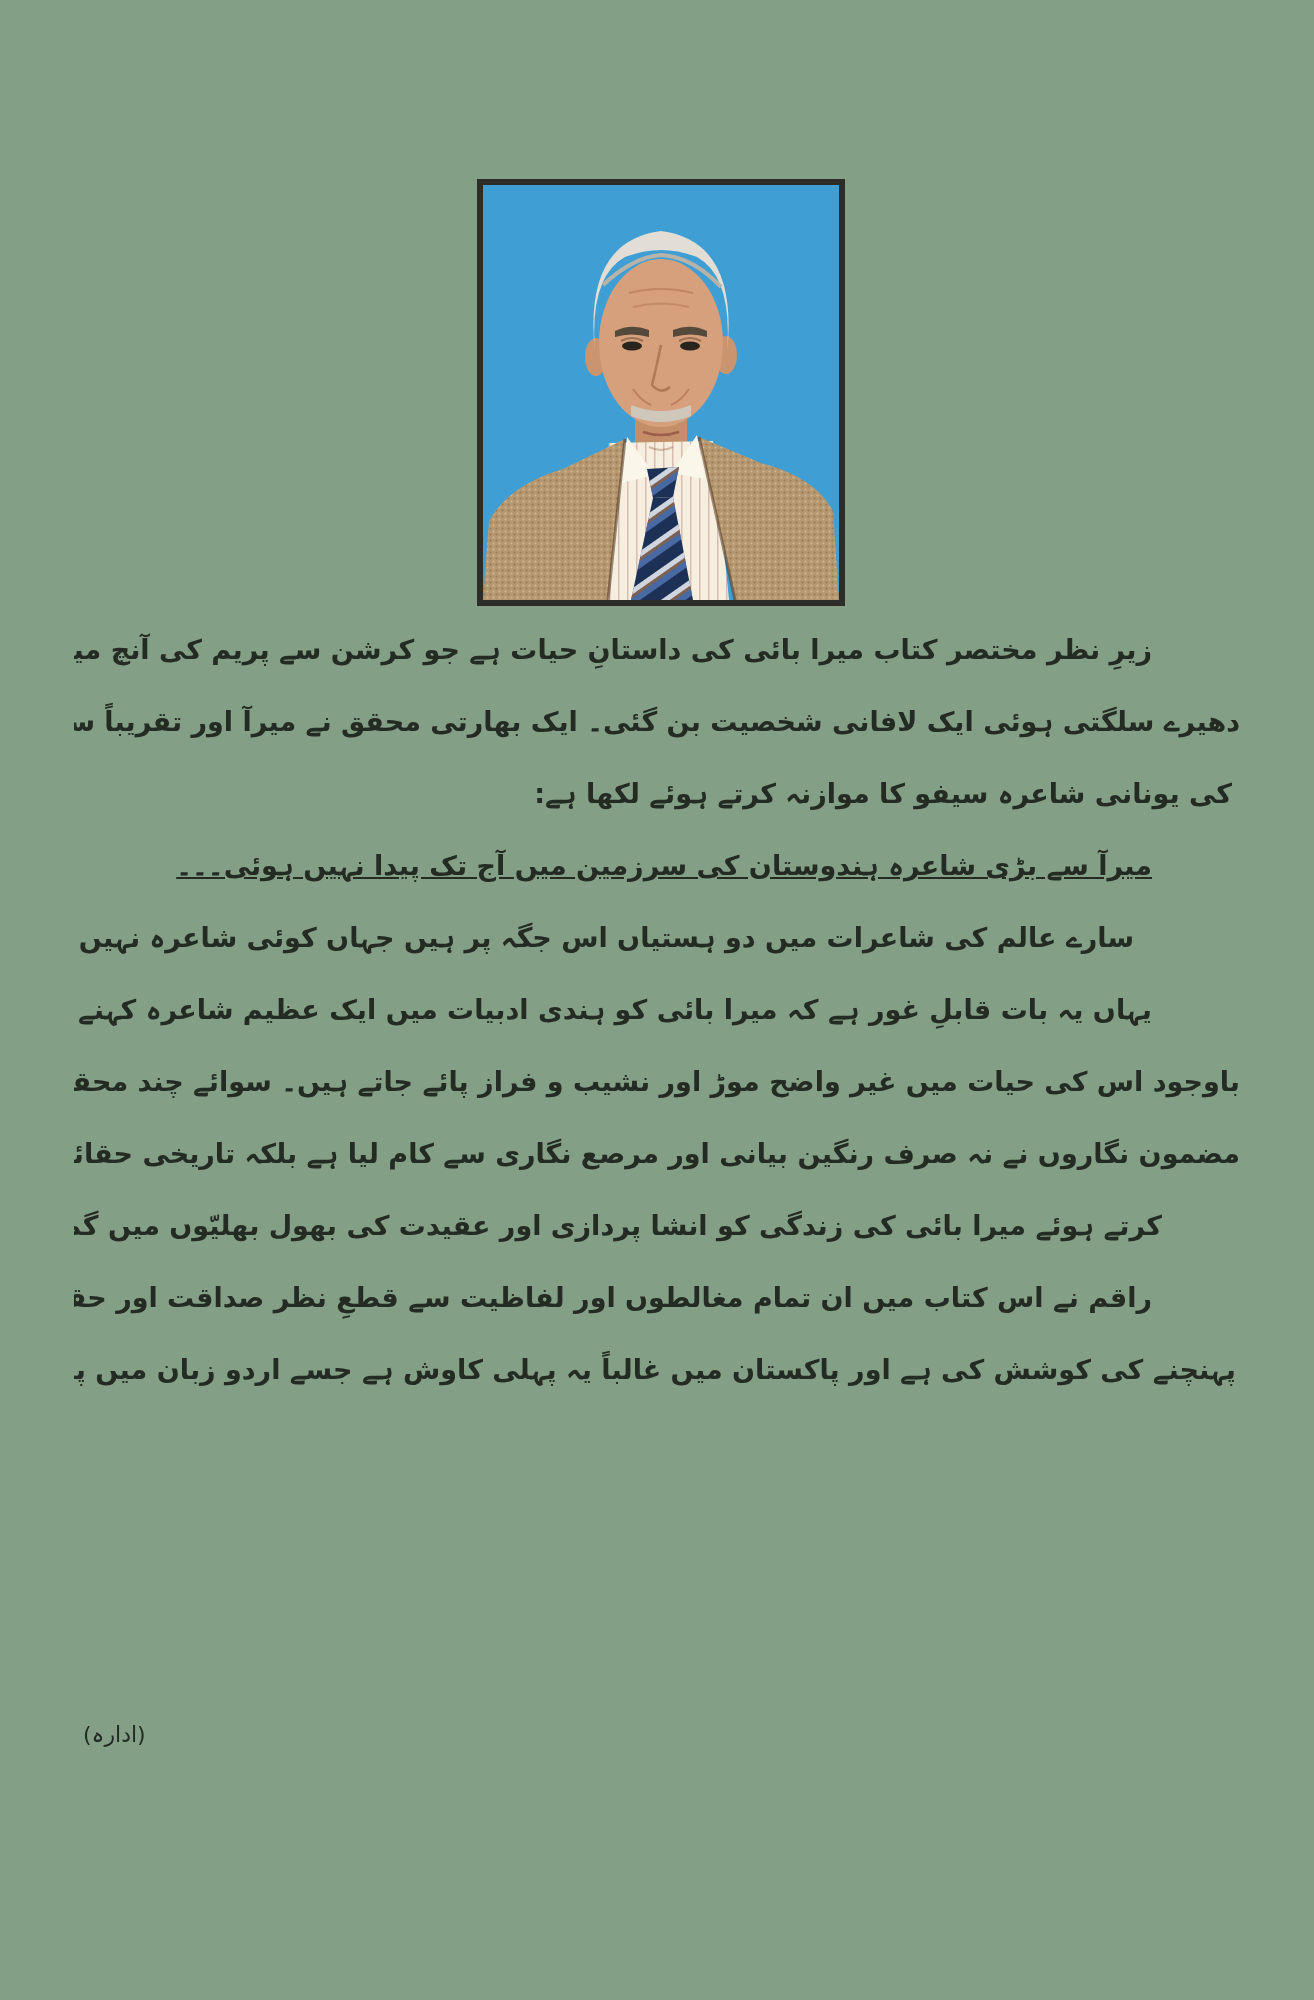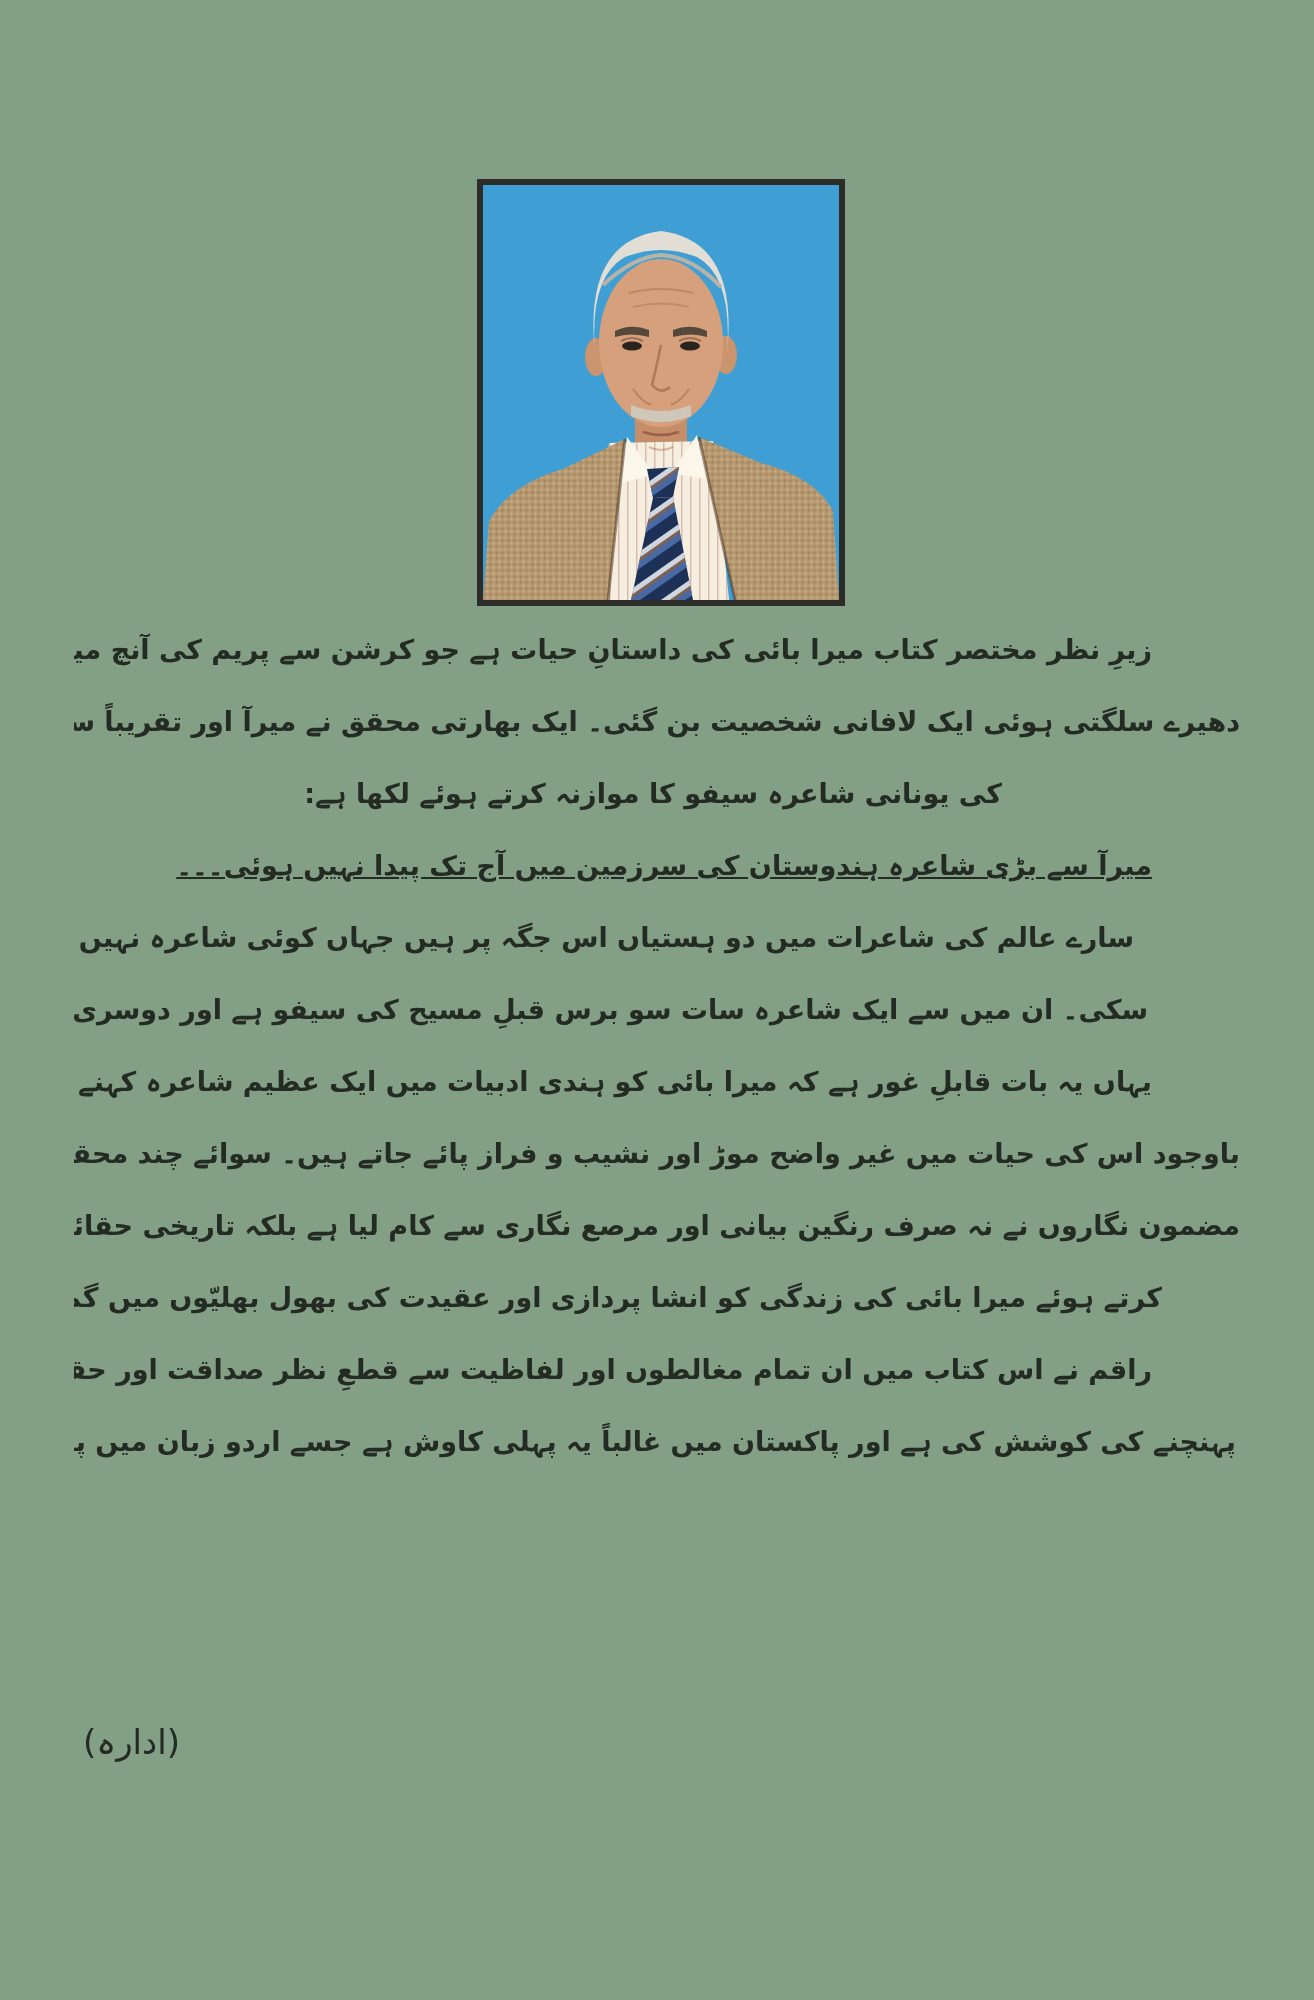--- a/index.html
+++ b/index.html
@@ -30,36 +30,36 @@
     text-align:right;
     white-space:nowrap;
     height:72px;
     line-height:72px;
     font-size:27px;
     font-weight:700;
     color:#242b22;
   }
   .l1{padding-right:88px;}
   .l2{padding-right:0;}
-  .l3{padding-right:8px;text-align:center;}
+  .l3{padding-right:8px;}
   .l4{padding-right:88px;text-decoration:underline;}
   .l5{padding-right:106px;}
   .l6{padding-right:92px;}
   .l7{padding-right:124px;}
   .l8{padding-right:88px;}
   .l9{padding-right:0;}
   .l10{padding-right:0;}
   .l11{padding-right:78px;}
   .l12{padding-right:88px;}
   .l13{padding-right:4px;}
   .signature{
     position:absolute;
     left:83px;top:1722px;
     direction:rtl;
-    font-size:34px;
+    font-size:22px;
     color:#242b22;
     white-space:nowrap;
   }
 </style>
 </head>
 <body>
 
 <div class="page">
 
   <div class="photo-frame">
@@ -129,21 +129,20 @@
       <path d="M166 262 Q178 268 190 262" stroke="rgba(160,100,70,0.4)" stroke-width="2" fill="none"></path>
     </svg>
   </div>
 
   <div class="text-block">
     <div class="line l1">زیرِ نظر مختصر کتاب میرا بائی کی داستانِ حیات ہے جو کرشن سے پریم کی آنچ میں دھیرے</div>
     <div class="line l2">دھیرے سلگتی ہوئی ایک لافانی شخصیت بن گئی۔ ایک بھارتی محقق نے میرآ اور تقریباً سات سو سال قبلِ مسیح</div>
     <div class="line l3">کی یونانی شاعرہ سیفو کا موازنہ کرتے ہوئے لکھا ہے:</div>
     <div class="line l4">میرآ سے بڑی شاعرہ ہندوستان کی سرزمین میں آج تک پیدا نہیں ہوئی۔۔۔</div>
     <div class="line l5">سارے عالم کی شاعرات میں دو ہستیاں اس جگہ پر ہیں جہاں کوئی شاعرہ نہیں پہنچ</div>
-    <div class="line l6">سکی۔ ان میں سے ایک شاعرہ سات سو برس قبلِ مسیح کی سیفو ہے اور دوسری</div>
     <div class="line l8">یہاں یہ بات قابلِ غور ہے کہ میرا بائی کو ہندی ادبیات میں ایک عظیم شاعرہ کہنے اور سمجھنے کے</div>
     <div class="line l9">باوجود اس کی حیات میں غیر واضح موڑ اور نشیب و فراز پائے جاتے ہیں۔ سوائے چند محققین کے اکثریتی</div>
     <div class="line l10">مضمون نگاروں نے نہ صرف رنگین بیانی اور مرصع نگاری سے کام لیا ہے بلکہ تاریخی حقائق کو سہواً یا ارادۃً مسخ</div>
     <div class="line l11">کرتے ہوئے میرا بائی کی زندگی کو انشا پردازی اور عقیدت کی بھول بھلیّوں میں گم کر دیا ہے۔</div>
     <div class="line l12">راقم نے اس کتاب میں ان تمام مغالطوں اور لفاظیت سے قطعِ نظر صداقت اور حقائق تک</div>
     <div class="line l13">پہنچنے کی کوشش کی ہے اور پاکستان میں غالباً یہ پہلی کاوش ہے جسے اردو زبان میں پیش کیا جا رہا ہے۔</div>
   </div>
 
   <div class="signature">(ادارہ)</div>
 

